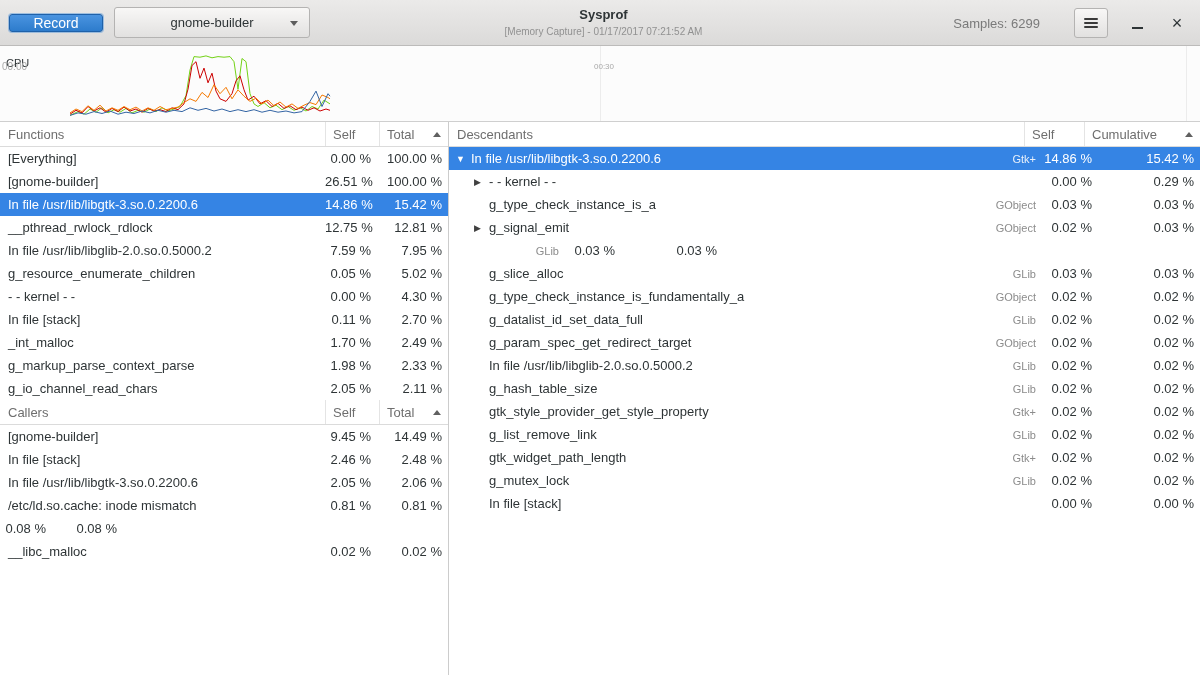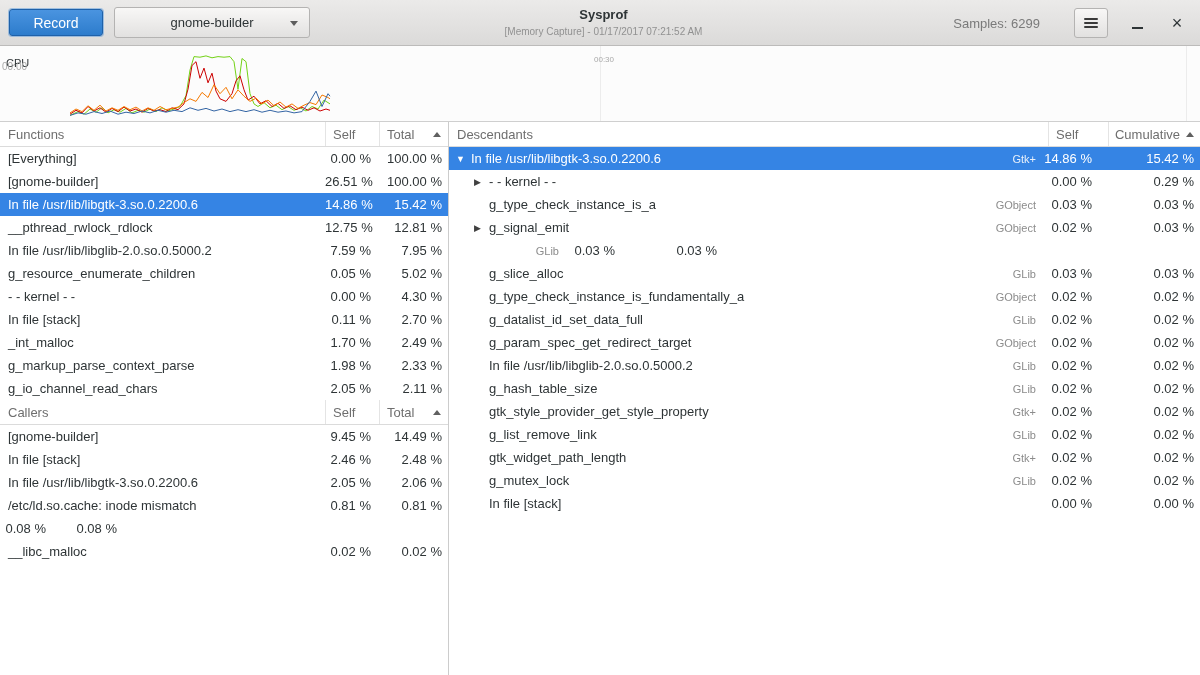--- a/index.html
+++ b/index.html
@@ -3,21 +3,21 @@
 <meta charset="utf-8">
 <style>
   * { margin:0; padding:0; }
   html,body { width:1200px; height:675px; overflow:hidden; background:#fff; }
   body { font-family:"Liberation Sans", sans-serif; }
   .window { width:1200px; height:675px; position:relative; background:#fff; }
 
   
   .titlebar { height:46px; box-sizing:border-box; background:linear-gradient(#ebeae9,#dbdad9);
     border-bottom:1px solid #bcbbba; display:flex; align-items:center; position:relative; }
-  .record-btn { margin-left:9px; height:27px; min-width:94px; border:1px solid #1f61a9; border-radius:3px;
+  .record-btn { margin-left:9px; height:18px; min-width:94px; border:1px solid #1f61a9; border-radius:3px;
     background:linear-gradient(#4a94e0,#2d7ccc); color:#fff; font:14px "Liberation Sans",sans-serif;
     box-shadow:0 0 0 1px rgba(74,144,217,.45); cursor:pointer; }
   .combo { margin-left:11px; height:31px; width:196px; border:1px solid #b4b3b2; border-radius:3px;
     background:linear-gradient(#f8f7f6,#e2e1e0); color:#2e3436; font:13px "Liberation Sans",sans-serif;
     position:relative; cursor:pointer; }
   .combo-arrow { position:absolute; right:11px; top:13px; width:0; height:0;
     border-left:4px solid transparent; border-right:4px solid transparent; border-top:5px solid #5d5d5d; }
   .title-block { position:absolute; left:7px; right:0; top:7px; text-align:center; pointer-events:none; }
   .title { font-size:13px; font-weight:bold; color:#2e3436; }
   .subtitle { font-size:10px; color:#919191; margin-top:4px; }
@@ -33,38 +33,38 @@
   .win-btn.close { right:8px; }
   .min-glyph { display:block; width:11px; height:2px; background:#2e3436; margin-top:10px; }
   .close-glyph { font-size:18px; color:#2e3436; line-height:1; }
 
   
   .timeline { height:76px; position:relative; background:#fcfcfc; border-bottom:1px solid #cfcfcf;
     box-sizing:border-box; }
   .timeline svg { position:absolute; left:0; top:0; }
   .cpu-label { position:absolute; left:6px; top:11px; font-size:11px; color:#2e3436; }
   .t-start { position:absolute; left:2px; top:15px; font-size:10px; color:#a9a9a9; }
-  .t-mid { position:absolute; left:594px; top:9px; font-size:8px; color:#a9a9a9; }
+  .t-mid { position:absolute; left:594px; top:16px; font-size:8px; color:#a9a9a9; }
   .gridline { position:absolute; top:0; bottom:0; width:1px; background:#ececec; }
   .gridline.mid { left:600px; }
   .gridline.end { left:1186px; }
 
   
   .panes { display:flex; height:553px; }
   .left-pane { width:449px; box-sizing:border-box; border-right:1px solid #cccccc; }
   .right-pane { flex:1; }
 
   .tree-header { display:flex; height:25px; box-sizing:border-box; border-bottom:1px solid #dbdbdb;
     align-items:stretch; background:#fff; color:#6e6e6e; font-size:13px; }
   .th { display:flex; align-items:center; box-sizing:border-box; padding:0 7px; cursor:pointer; }
   .th.grow { flex:1; padding-left:8px; }
   .th.w-self { width:54px; border-left:1px solid #e4e4e4; }
   .th.w-total { width:69px; border-left:1px solid #e4e4e4; justify-content:space-between; }
   .th.w-dself { width:60px; border-left:1px solid #e4e4e4; }
-  .th.w-cum { width:92px; border-left:1px solid #e4e4e4; justify-content:center; }
+  .th.w-cum { width:116px; border-left:1px solid #e4e4e4; justify-content:space-between; }
   .sort-arrow { width:0; height:0; border-left:4px solid transparent; border-right:4px solid transparent;
     border-bottom:5px solid #606060; margin-left:6px; }
 
   .tree-row { display:flex; height:23px; align-items:center; font-size:13px; color:#2e3436;
     box-sizing:border-box; cursor:default; }
   .tree-row.selected { background:var(--sel,#3584e4); color:#fff; }
   .cell { white-space:nowrap; }
   .cell.name { flex:1; overflow:hidden; padding-left:8px; }
   .right-pane .tree-row { padding-left:4px; }
   .right-pane .cell.name { padding-left:0; }

